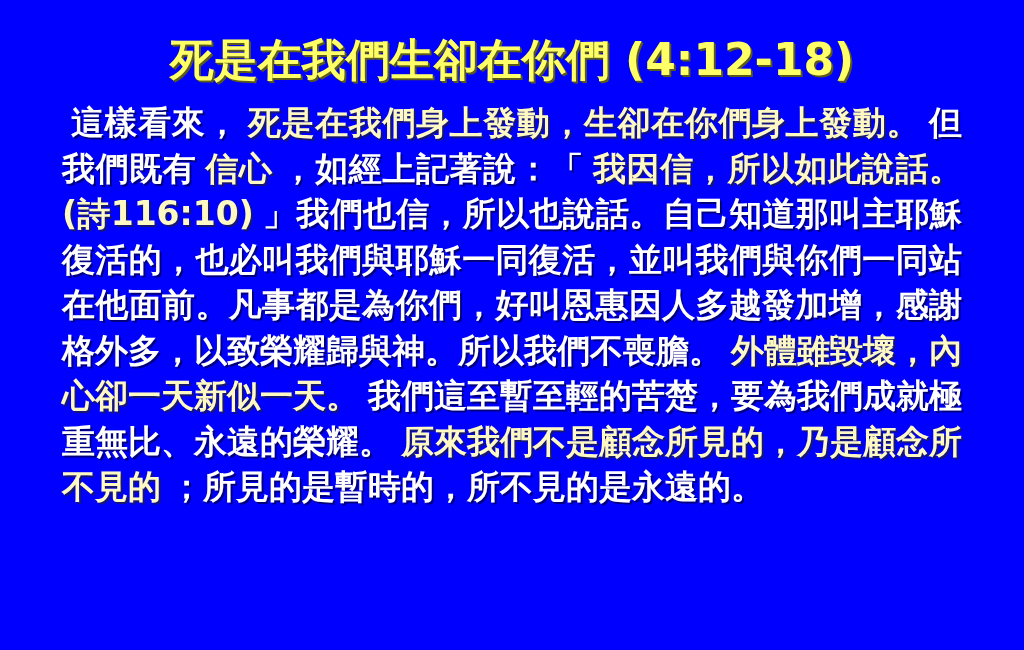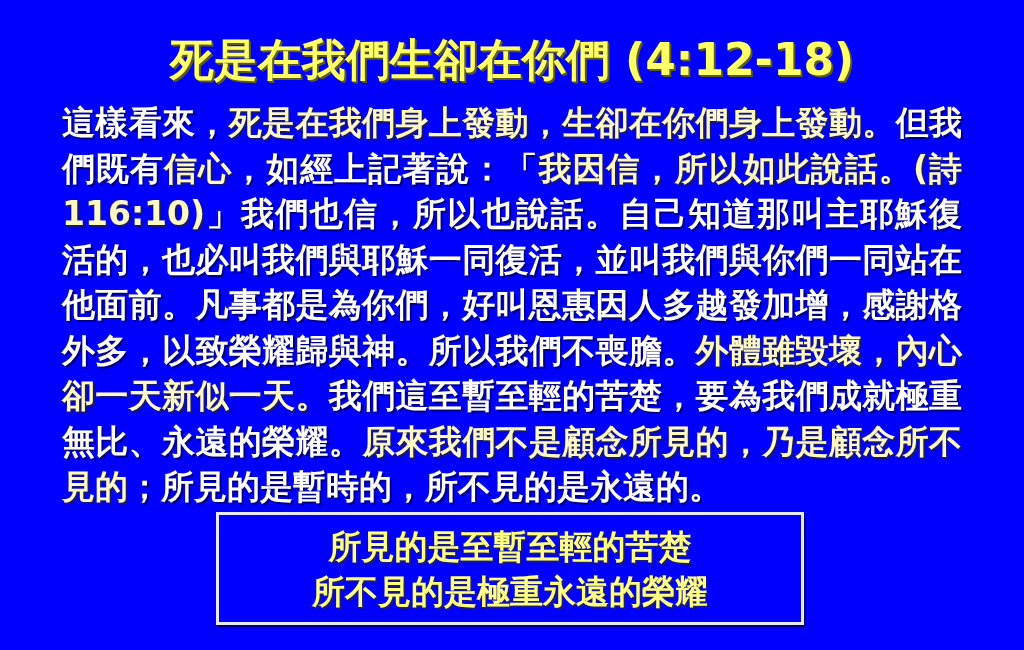--- a/index.html
+++ b/index.html
@@ -53,20 +53,21 @@
     text-justify: inter-character;
     text-shadow: 2px 2px 0 rgba(0,0,20,0.55);
     letter-spacing: 0px;
   }
   #body-text .hl {
     color: #fef9c3;
     text-shadow: 2px 2px 0 rgba(40,40,0,0.55);
   }
   #body-text .seg {
     display: inline;
+    margin-left: 9px;
   }
 
   
   #callout-box {
     position: absolute;
     left: 216px;
     top: 512px;
     width: 588px;
     height: 113px;
     box-sizing: border-box;
@@ -89,18 +90,14 @@
 </style>
 </head>
 <body>
 
 <div id="slide">
 
   <div id="title">死是在我們生卻在你們 (4:12-18)</div>
 
   <div id="body-text"><span class="seg">這樣看來，</span><span class="seg hl">死是在我們身上發動，生卻在你們身上發動。</span><span class="seg">但我們既有</span><span class="seg hl">信心</span><span class="seg">，如經上記著說：「</span><span class="seg hl">我因信，所以如此說話。(詩116:10)</span><span class="seg">」我們也信，所以也說話。自己知道那叫主耶穌復活的，也必叫我們與耶穌一同復活，並叫我們與你們一同站在他面前。凡事都是為你們，好叫恩惠因人多越發加增，感謝格外多，以致榮耀歸與神。所以我們不喪膽。</span><span class="seg hl">外體雖毀壞，內心卻一天新似一天。</span><span class="seg">我們這至暫至輕的苦楚，要為我們成就極重無比、永遠的榮耀。</span><span class="seg hl">原來我們不是顧念所見的，乃是顧念所不見的</span><span class="seg">；所見的是暫時的，所不見的是永遠的。</span></div>
 
-  <div id="callout-box">
-    <div class="callout-line">所見的是至暫至輕的苦楚</div>
-    <div class="callout-line">所不見的是極重永遠的榮耀</div>
-  </div>
 
 </div>
 
 </body></html>

